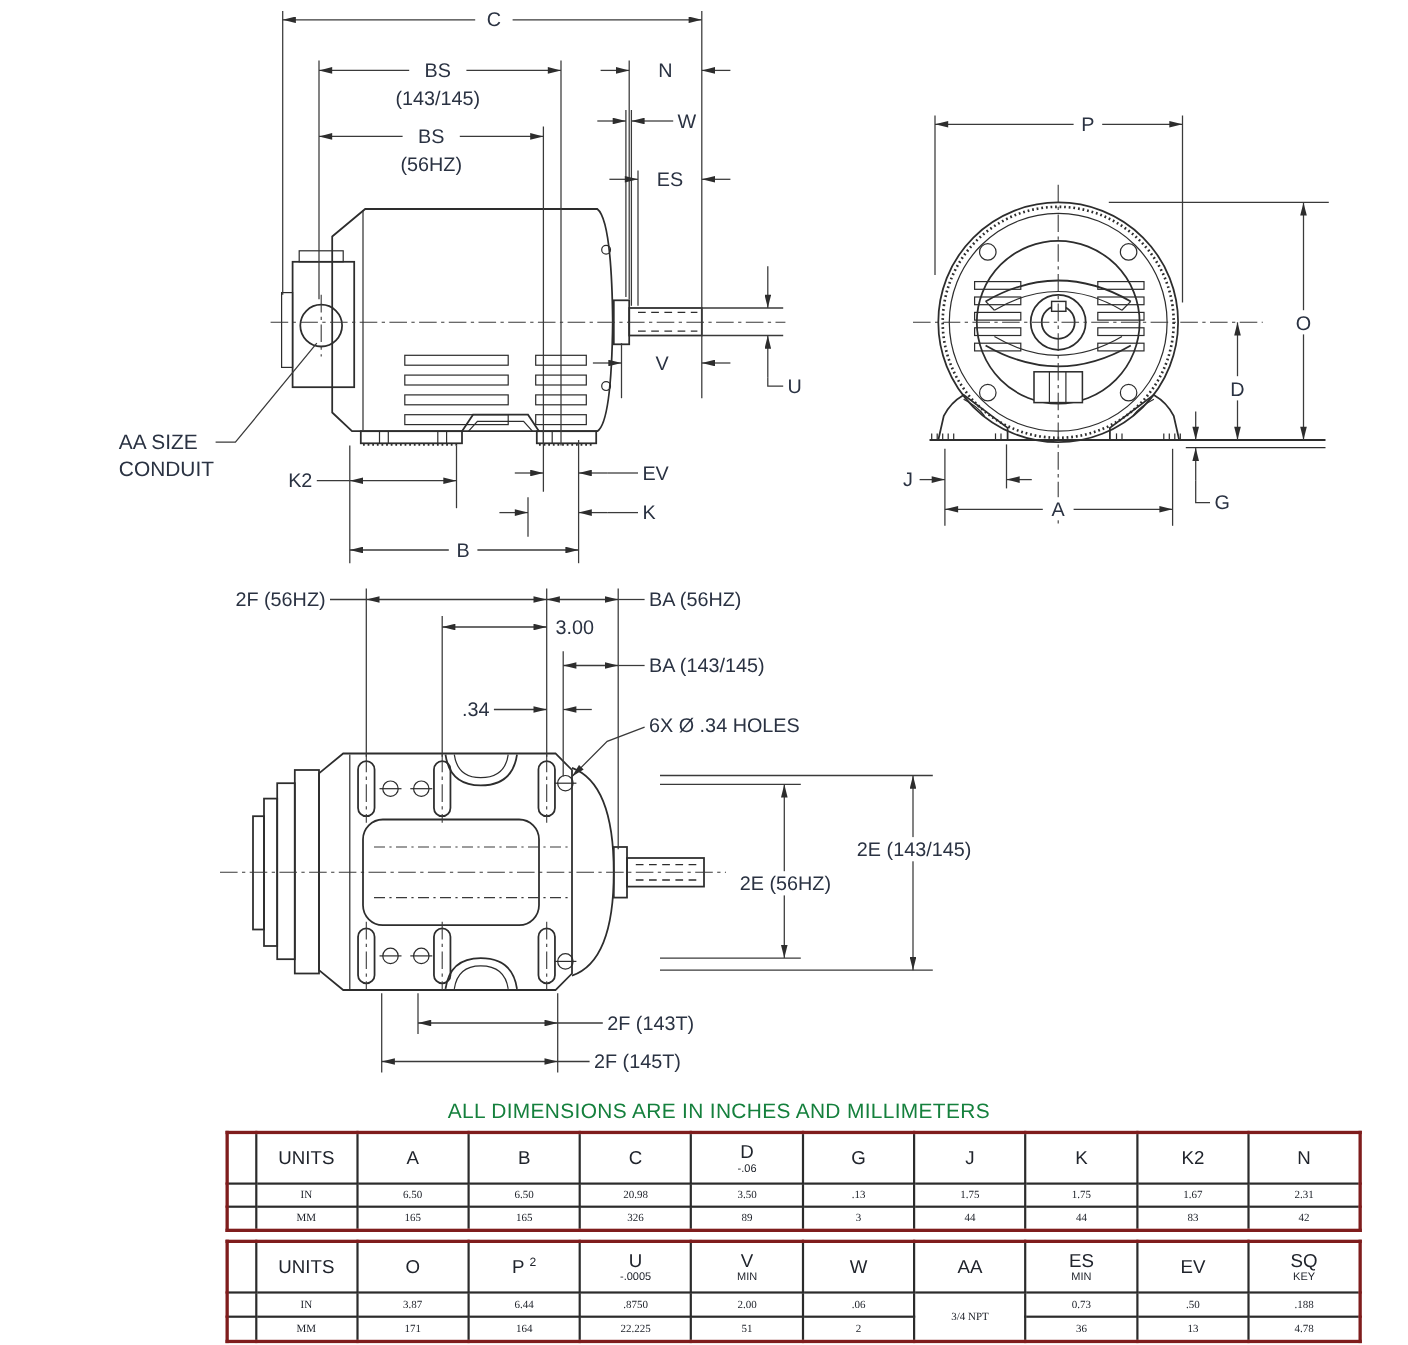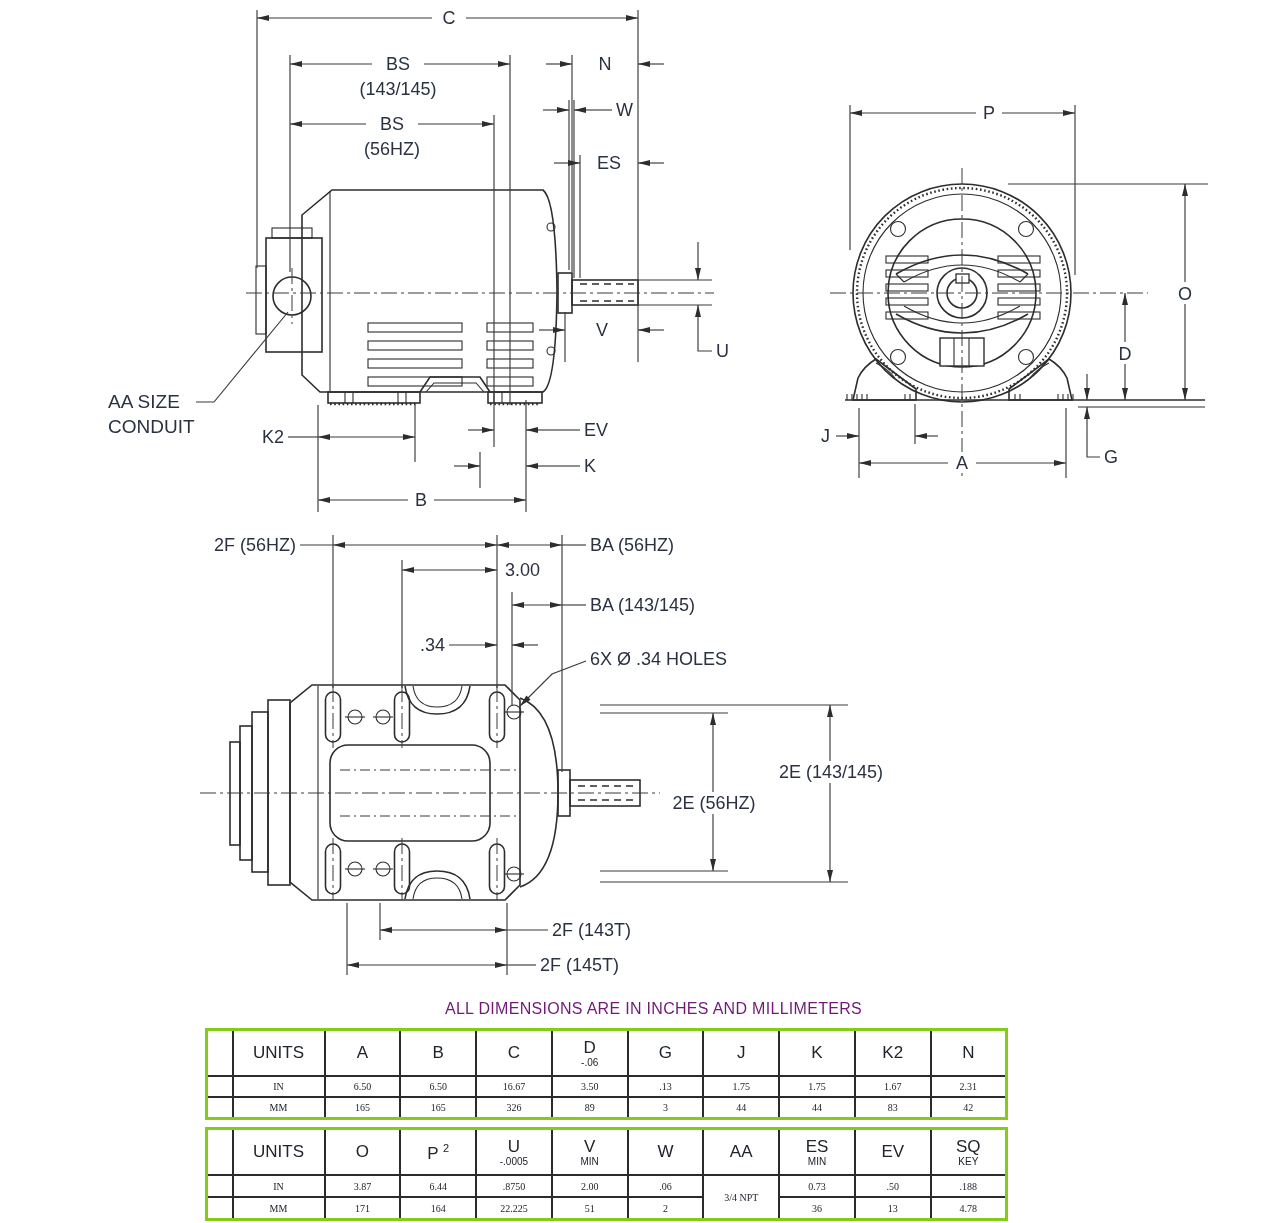--- a/index.html
+++ b/index.html
@@ -10,23 +10,23 @@
   .tln{stroke:#2d2d2d;stroke-width:1.1;fill:none;}
   .dln{stroke:#3a3a3a;stroke-width:1.15;fill:none;}
   .cln{stroke:#3a3a3a;stroke-width:1;fill:none;stroke-dasharray:16 4 3 4;}
   .dsh{stroke:#2d2d2d;stroke-width:1.3;fill:none;stroke-dasharray:7 5;}
   .hd2{stroke:#3a3a3a;stroke-width:1.1;fill:none;stroke-dasharray:10 4 2 4;}
   .knl{stroke:#2d2d2d;stroke-width:2.4;fill:none;stroke-dasharray:1.6 2.6;}
   .wbg{fill:#ffffff;stroke:none;}
   text.dlb{font:18px "Liberation Sans",sans-serif;fill:#2a3242;}
   text.clb{font:19px "Liberation Sans",sans-serif;fill:#2a3242;}
   .title-note{position:absolute;left:205px;top:1000px;width:897px;text-align:center;
-      font-size:16px;letter-spacing:.3px;color:#701a75;}
-  table.dim-table{position:absolute;left:205px;width:803px;border-collapse:collapse;
-      table-layout:fixed;border:3px solid #84cc16;color:#20242c;background:#fff;}
+      font-size:19px;letter-spacing:.3px;color:#15803d;}
+  table.dim-table{position:absolute;left:205px;width:1033px;border-collapse:collapse;
+      table-layout:fixed;border:3px solid #7f1d1d;color:#20242c;background:#fff;}
   table.dim-table td{border:2px solid #2b2b2b;text-align:center;vertical-align:middle;padding:0;}
   table.dim-table tr.hdr td{font-size:17px;height:44px;line-height:1.12;}
   table.dim-table tr.data td{font-size:10px;font-family:Liberation Serif, serif;}
   #t1 tr.data td{height:19px;} #t2 tr.data td{height:20px;}
   #t1{top:1028px;} #t2{top:1127px;}
   .l2{font-size:10px;}
   td sup{font-size:11px;}
   col.c-nub{width:26px;} col.c-units{width:92px;}
 </style>
 </head>
@@ -419,21 +419,21 @@
           </td>
     <td>
             <div>N</div>
           </td>
   </tr>
   <tr class="data">
     <td></td>
     <td>IN</td>
     <td>6.50</td>
     <td>6.50</td>
-    <td>16.67</td>
+    <td>20.98</td>
     <td>3.50</td>
     <td>.13</td>
     <td>1.75</td>
     <td>1.75</td>
     <td>1.67</td>
     <td>2.31</td>
   </tr>
   <tr class="data">
     <td></td>
     <td>MM</td>

